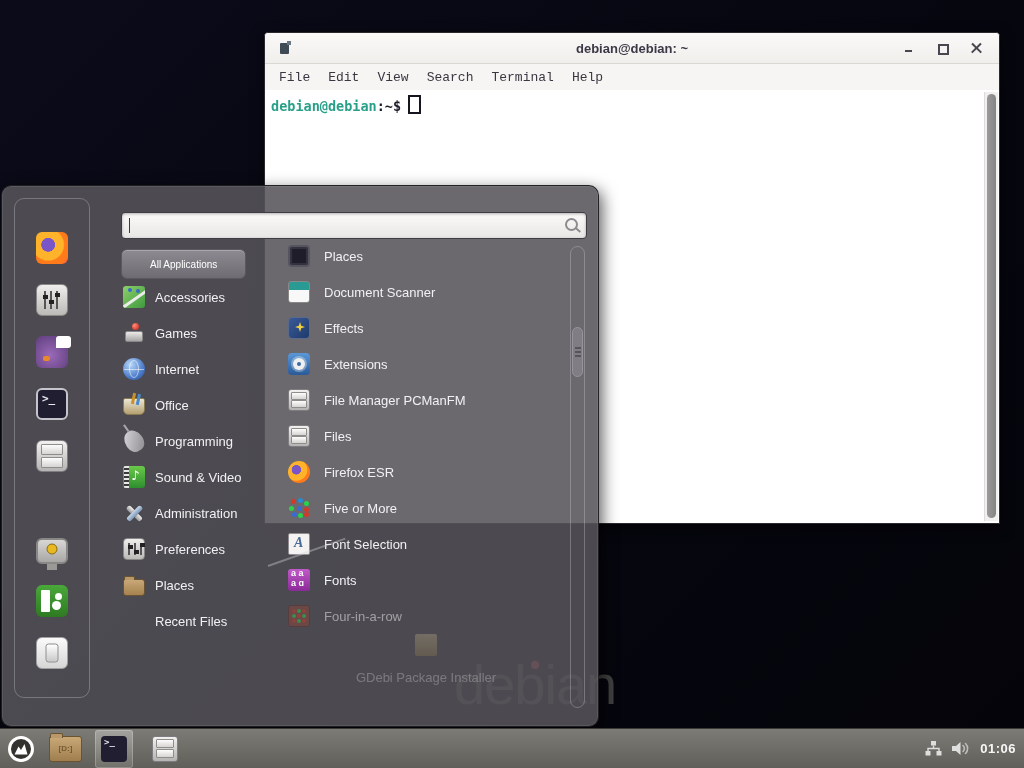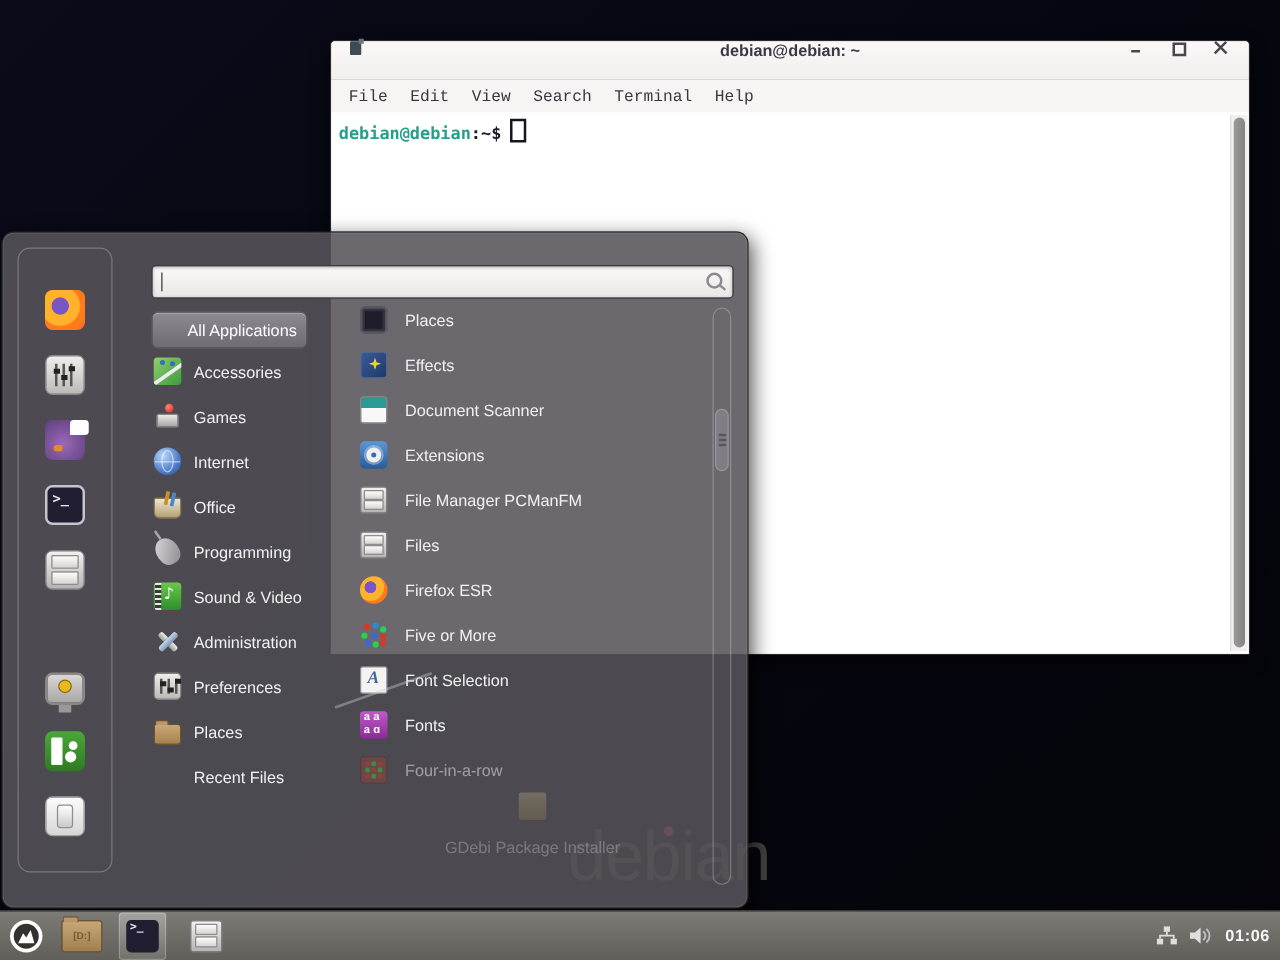--- a/index.html
+++ b/index.html
@@ -10,21 +10,21 @@
   .watermark{position:absolute;left:454px;top:652px;z-index:1;
     font-size:56px;font-weight:400;letter-spacing:-1px;color:#404040;}
   .watermark .tittle{position:absolute;left:77px;top:9px;width:8px;height:8px;
     border-radius:50%;background:#d6344c;}
   
   .term{position:absolute;left:264px;top:32px;width:736px;height:492px;z-index:2;
     border:1px solid #2c2a2e;border-radius:4px 4px 0 0;
     box-shadow:0 4px 14px rgba(0,0,0,.6);background:#fff;box-sizing:border-box;}
   .term-titlebar{height:30px;background:linear-gradient(#faf9f8,#f1efec);
     border-bottom:1px solid #dbd7d3;border-radius:3px 3px 0 0;
-    display:flex;align-items:flex-start;position:relative;}
+    display:flex;align-items:center;position:relative;}
   .term-title{position:absolute;left:0;right:0;text-align:center;
     font-size:13px;font-weight:bold;color:#3d3846;}
   .win-ic{width:9px;height:11px;margin-left:15px;background:#3e4a54;border-radius:1px;
     position:relative;z-index:1;}
   .win-ic::after{content:"";position:absolute;right:-2px;top:-2px;width:4px;height:4px;background:#6b7780;}
   .term-controls{margin-left:auto;display:flex;align-items:center;gap:23px;
     padding-right:17px;position:relative;z-index:1;}
   .wbtn{width:11px;height:11px;position:relative;cursor:default;}
   .wbtn-min::after{content:"";position:absolute;left:2px;bottom:2px;width:7px;height:2px;background:#4a4650;}
   .wbtn-max::after{content:"";position:absolute;left:1px;top:1px;width:7px;height:7px;
@@ -62,21 +62,21 @@
     box-shadow:inset 0 1px 3px rgba(0,0,0,.3);padding:0 26px 0 8px;
     font-size:13px;color:#333;outline:none;}
   .search-caret{position:absolute;left:8px;top:6px;width:1px;height:15px;background:#3a3a3a;}
   .mag{position:absolute;right:9px;top:6px;width:9px;height:9px;
     border:2px solid #8d8b8f;border-radius:50%;}
   .mag::after{content:"";position:absolute;width:6px;height:2px;background:#8d8b8f;
     right:-5px;bottom:-2px;transform:rotate(40deg);}
   .all-apps-btn{position:absolute;left:119px;top:63px;width:125px;height:30px;
     background:linear-gradient(#8d8b91,#6e6c72);border:1px solid #5b595f;border-radius:6px;
     box-shadow:inset 0 1px 0 rgba(255,255,255,.25);box-sizing:border-box;
-    display:flex;align-items:center;padding-left:28px;font-size:13px;color:#fff;cursor:default;}
+    display:flex;align-items:center;padding-left:28px;font-size:10px;color:#fff;cursor:default;}
   .cat-list{position:absolute;left:121px;top:93px;width:170px;}
   .cat-row{display:flex;align-items:center;gap:10px;height:36px;cursor:default;}
   .cat-label{font-size:13px;}
   .app-list{position:absolute;left:286px;top:52px;width:276px;}
   .app-row{display:flex;align-items:center;gap:14px;height:36px;cursor:default;}
   .app-label{font-size:13px;}
   .faded{opacity:.5;} .ghost{opacity:.28;flex-direction:column;}
   .menu-scroll{position:absolute;left:568px;top:60px;width:15px;height:462px;
     border:1px solid rgba(205,203,211,.35);border-radius:8px;box-sizing:border-box;}
   .menu-thumb{position:absolute;left:1px;right:1px;top:80px;height:48px;
@@ -374,27 +374,27 @@
 
   <div class="app-list">
 
 
       <div class="app-row">
         <span class="ic ic-display"></span>
         <span class="app-label">Places</span>
       </div>
 
       <div class="app-row">
+        <span class="ic ic-document-scanner"></span>
+        <span class="app-label">Document Scanner</span>
+      </div>
+
+      <div class="app-row">
         <span class="ic ic-effects"></span>
         <span class="app-label">Effects</span>
-      </div>
-
-      <div class="app-row">
-        <span class="ic ic-document-scanner"></span>
-        <span class="app-label">Document Scanner</span>
       </div>
 
       <div class="app-row">
         <span class="ic ic-extensions"></span>
         <span class="app-label">Extensions</span>
       </div>
 
       <div class="app-row">
         <span class="ic ic-cabinet"></span>
         <span class="app-label">File Manager PCManFM</span>

